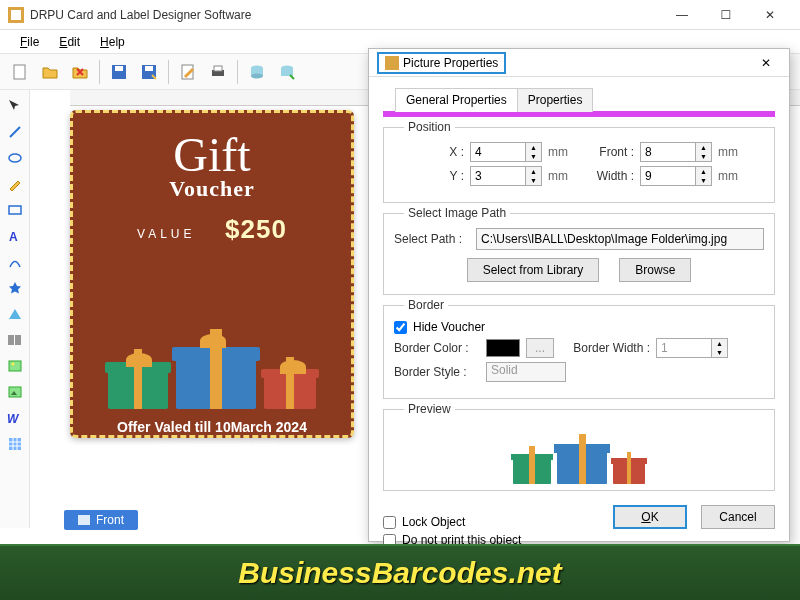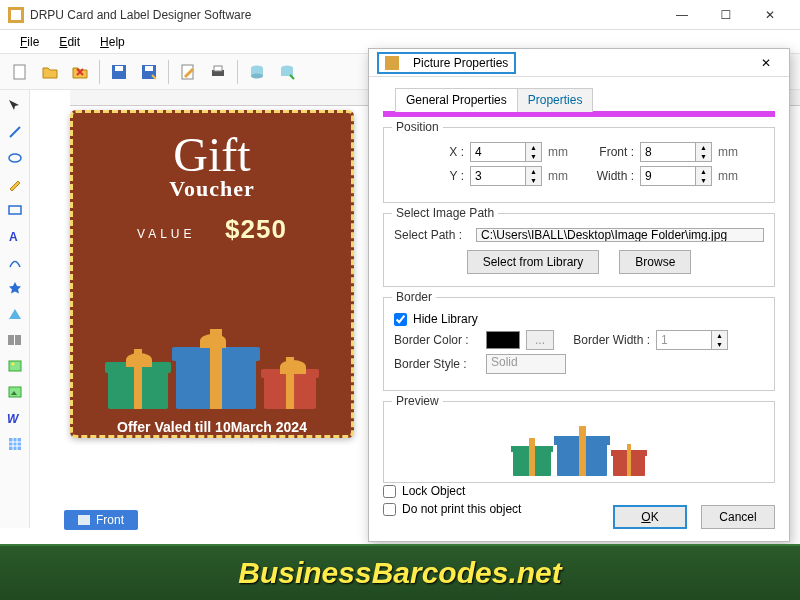--- a/index.html
+++ b/index.html
@@ -39,39 +39,39 @@
 .card-bg .offer { color: #fff; text-align: center; font-size: 14px; margin-top: 10px; font-weight: bold; }
 .card-bg .url { color: #fff; text-align: center; font-size: 13px; margin-top: 4px; }
 
 .front-tab { position: absolute; left: 64px; bottom: 68px; height: 24px; display: flex; align-items: center; }
 .front-tab .tab { background: #3b7dd8; color: #fff; padding: 3px 14px; border-radius: 2px; display:flex; align-items:center; gap:6px; }
 .front-tab .tab .sq { width:12px; height:10px; background:#fff; opacity:0.85; }
 
 
 .dialog { position: absolute; left: 368px; top: 48px; width: 422px; height: 494px; background: #fff; border: 1px solid #bbb; box-shadow: 2px 4px 12px rgba(0,0,0,0.25); }
 .dialog .d-title { height: 28px; background: #fff; border-bottom: 1px solid #ddd; display: flex; align-items: center; padding: 0 8px; }
-.dialog .d-title .hilite { border: 2px solid #2a8dd4; padding: 2px 6px; display:flex; align-items:center; gap:14px; }
+.dialog .d-title .hilite { border: 2px solid #2a8dd4; padding: 2px 6px; display:flex; align-items:center; gap:4px; }
 .dialog .d-title .close { margin-left: auto; width: 30px; text-align: center; }
 .dialog .d-body { padding: 10px 14px; }
 .tabs { display: flex; border-bottom: 6px solid #d946ef; padding-left: 12px; }
 .tabs .tab { padding: 4px 10px; border: 1px solid #ccc; border-bottom: none; background: #fff; margin-right: -1px; position: relative; top: 1px; }
 .tabs .tab.active { background: #fff; border-bottom: 1px solid #fff; }
-.tabs .tab.inactive { background: #f2f2f2; color: #0369a1; }
+.tabs .tab.inactive { background: #f2f2f2; color: #000000; }
 
 .group { border: 1px solid #ccc; margin-top: 10px; padding: 10px 10px 12px; position: relative; }
-.group > legend, .group > .legend { position: absolute; top: -8px; left: 8px; background: #fff; padding: 0 4px; color: #333; }
+.group > legend, .group > .legend { position: absolute; top: -8px; left: 20px; background: #fff; padding: 0 4px; color: #333; }
 .row { display: flex; align-items: center; gap: 6px; margin: 4px 0; }
 .row label { min-width: 70px; text-align: right; color: #333; }
 .spin { display: flex; align-items: center; }
 .spin input { width: 56px; height: 20px; border: 1px solid #aaa; padding: 0 4px; }
 .spin .arrows { width: 16px; height: 20px; border: 1px solid #aaa; border-left: none; display: flex; flex-direction: column; }
 .spin .arrows div { flex: 1; font-size: 7px; display:flex; align-items:center; justify-content:center; background:#f3f3f3; }
 .unit { color: #666; }
 
-.path-row input { flex: 1; height: 14px; border: 1px solid #aaa; padding: 0 4px; background: #f7f7f7; }
+.path-row input { flex: 1; height: 22px; border: 1px solid #aaa; padding: 0 4px; background: #f7f7f7; }
 .btn { height: 24px; padding: 0 15px; border: 1px solid #adadad; background: #e9e9e9; display:flex; align-items:center; justify-content:center; }
 .btn-row { display: flex; gap: 20px; justify-content: center; margin-top: 8px; }
 
 .color-swatch { width: 34px; height: 18px; border: 1px solid #888; background: #000; }
 .small-btn { width: 28px; height: 20px; border: 1px solid #adadad; background: #eee; text-align:center; line-height:18px; }
 select.combo, .combo { width: 80px; height: 20px; border: 1px solid #aaa; background: #f6f6f6; color:#777; padding: 0 4px; }
 
 .preview-group { height: 82px; }
 .preview-img { display:flex; justify-content:center; align-items:flex-end; gap:6px; height:60px; margin-top:4px; }
 .mini-gift { width: 38px; height: 38px; position:relative; }
@@ -374,21 +374,21 @@
       <div class="btn-row">
         <div class="btn">Select from Library</div>
         <div class="btn">Browse</div>
       </div>
     </div>
 
     <div class="group">
       <div class="legend">Border</div>
       <div class="check-row">
         <input type="checkbox" checked="" style="">
-        <span>Hide Library</span>
+        <span>Hide Voucher</span>
       </div>
       <div class="row">
         <label style="min-width:86px;text-align:left" class="disabled">Border Color :</label>
         <div class="color-swatch"></div>
         <div class="small-btn disabled">...</div>
         <label style="min-width:90px" class="disabled">Border Width :</label>
         <div class="spin">
             <input class="disabled" value="1" style="">
             <div class="arrows">
               <div>▲</div>
@@ -416,21 +416,21 @@
             <div class="mr"></div>
           </div>
         <div class="mini-gift" style="width:32px;height:32px">
             <div class="mb" style="background:#c44a3a"></div>
             <div class="ml" style="background:#c44a3a"></div>
             <div class="mr"></div>
           </div>
       </div>
     </div>
 
-    <div class="check-row" style="margin-top:1px">
+    <div class="check-row" style="margin-top:24px">
       <input type="checkbox" style="">
       <span>Lock Object</span>
     </div>
     <div class="check-row">
       <input type="checkbox" style="">
       <span>Do not print this object</span>
     </div>
 
     <div class="dlg-buttons">
       <div class="btn ok-btn"><u>O</u>K</div>

